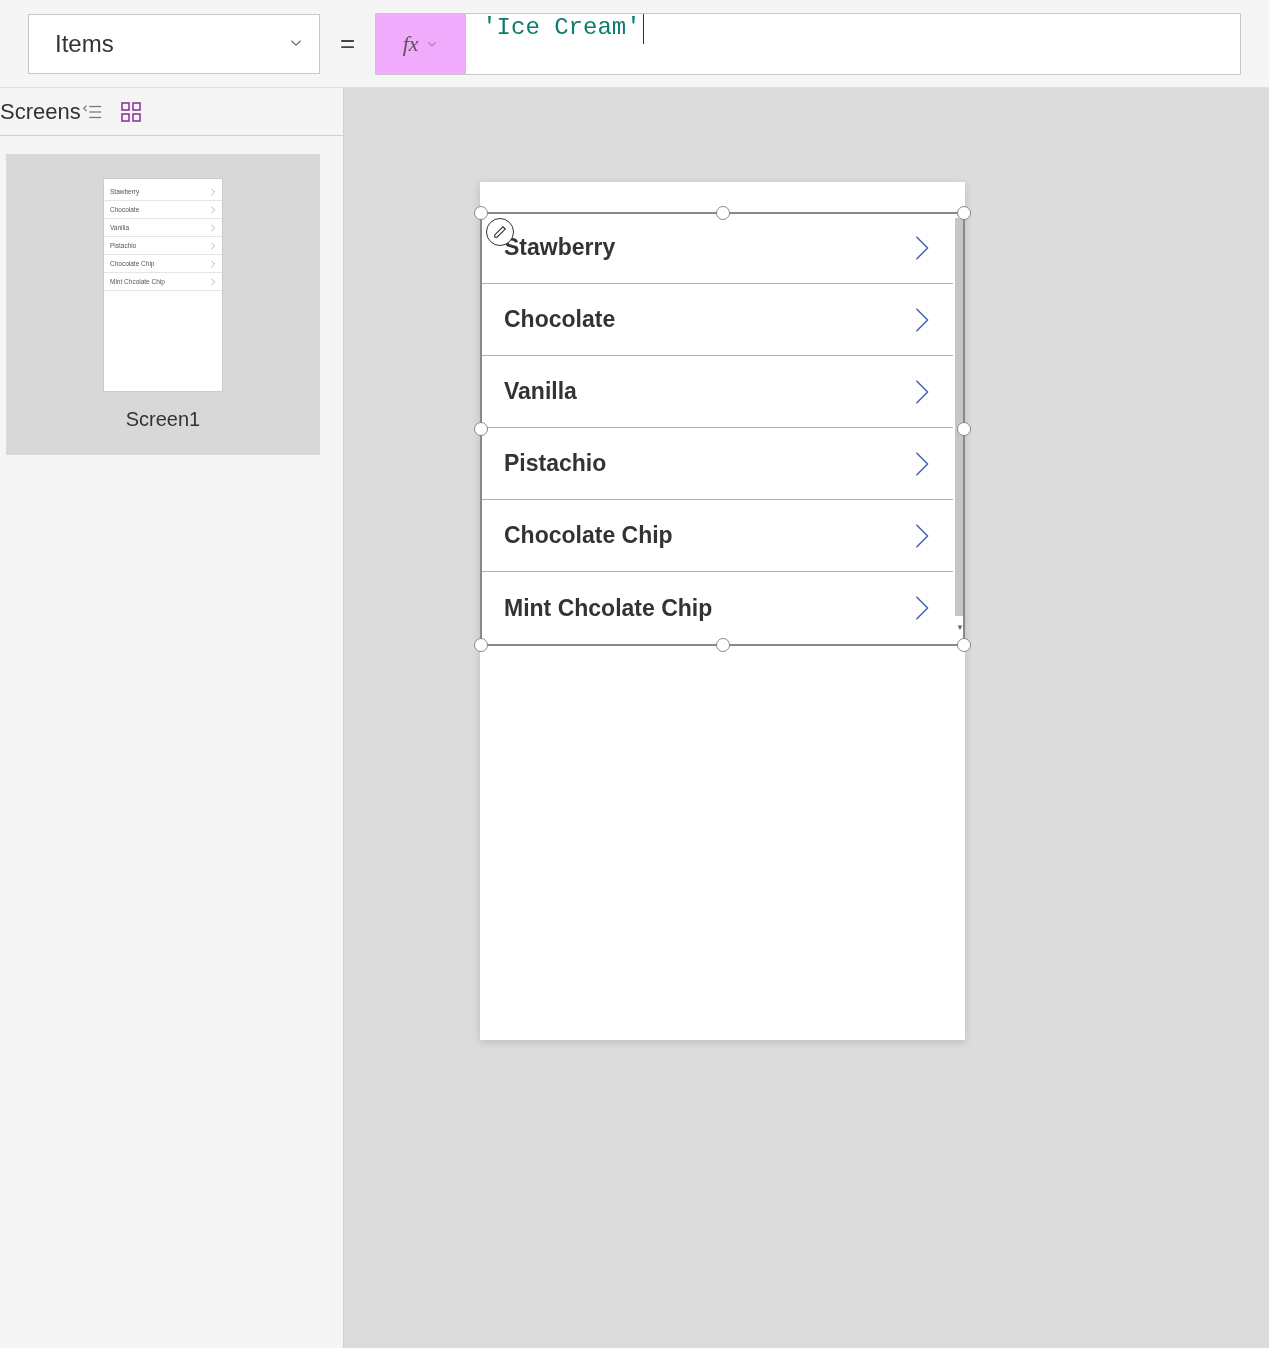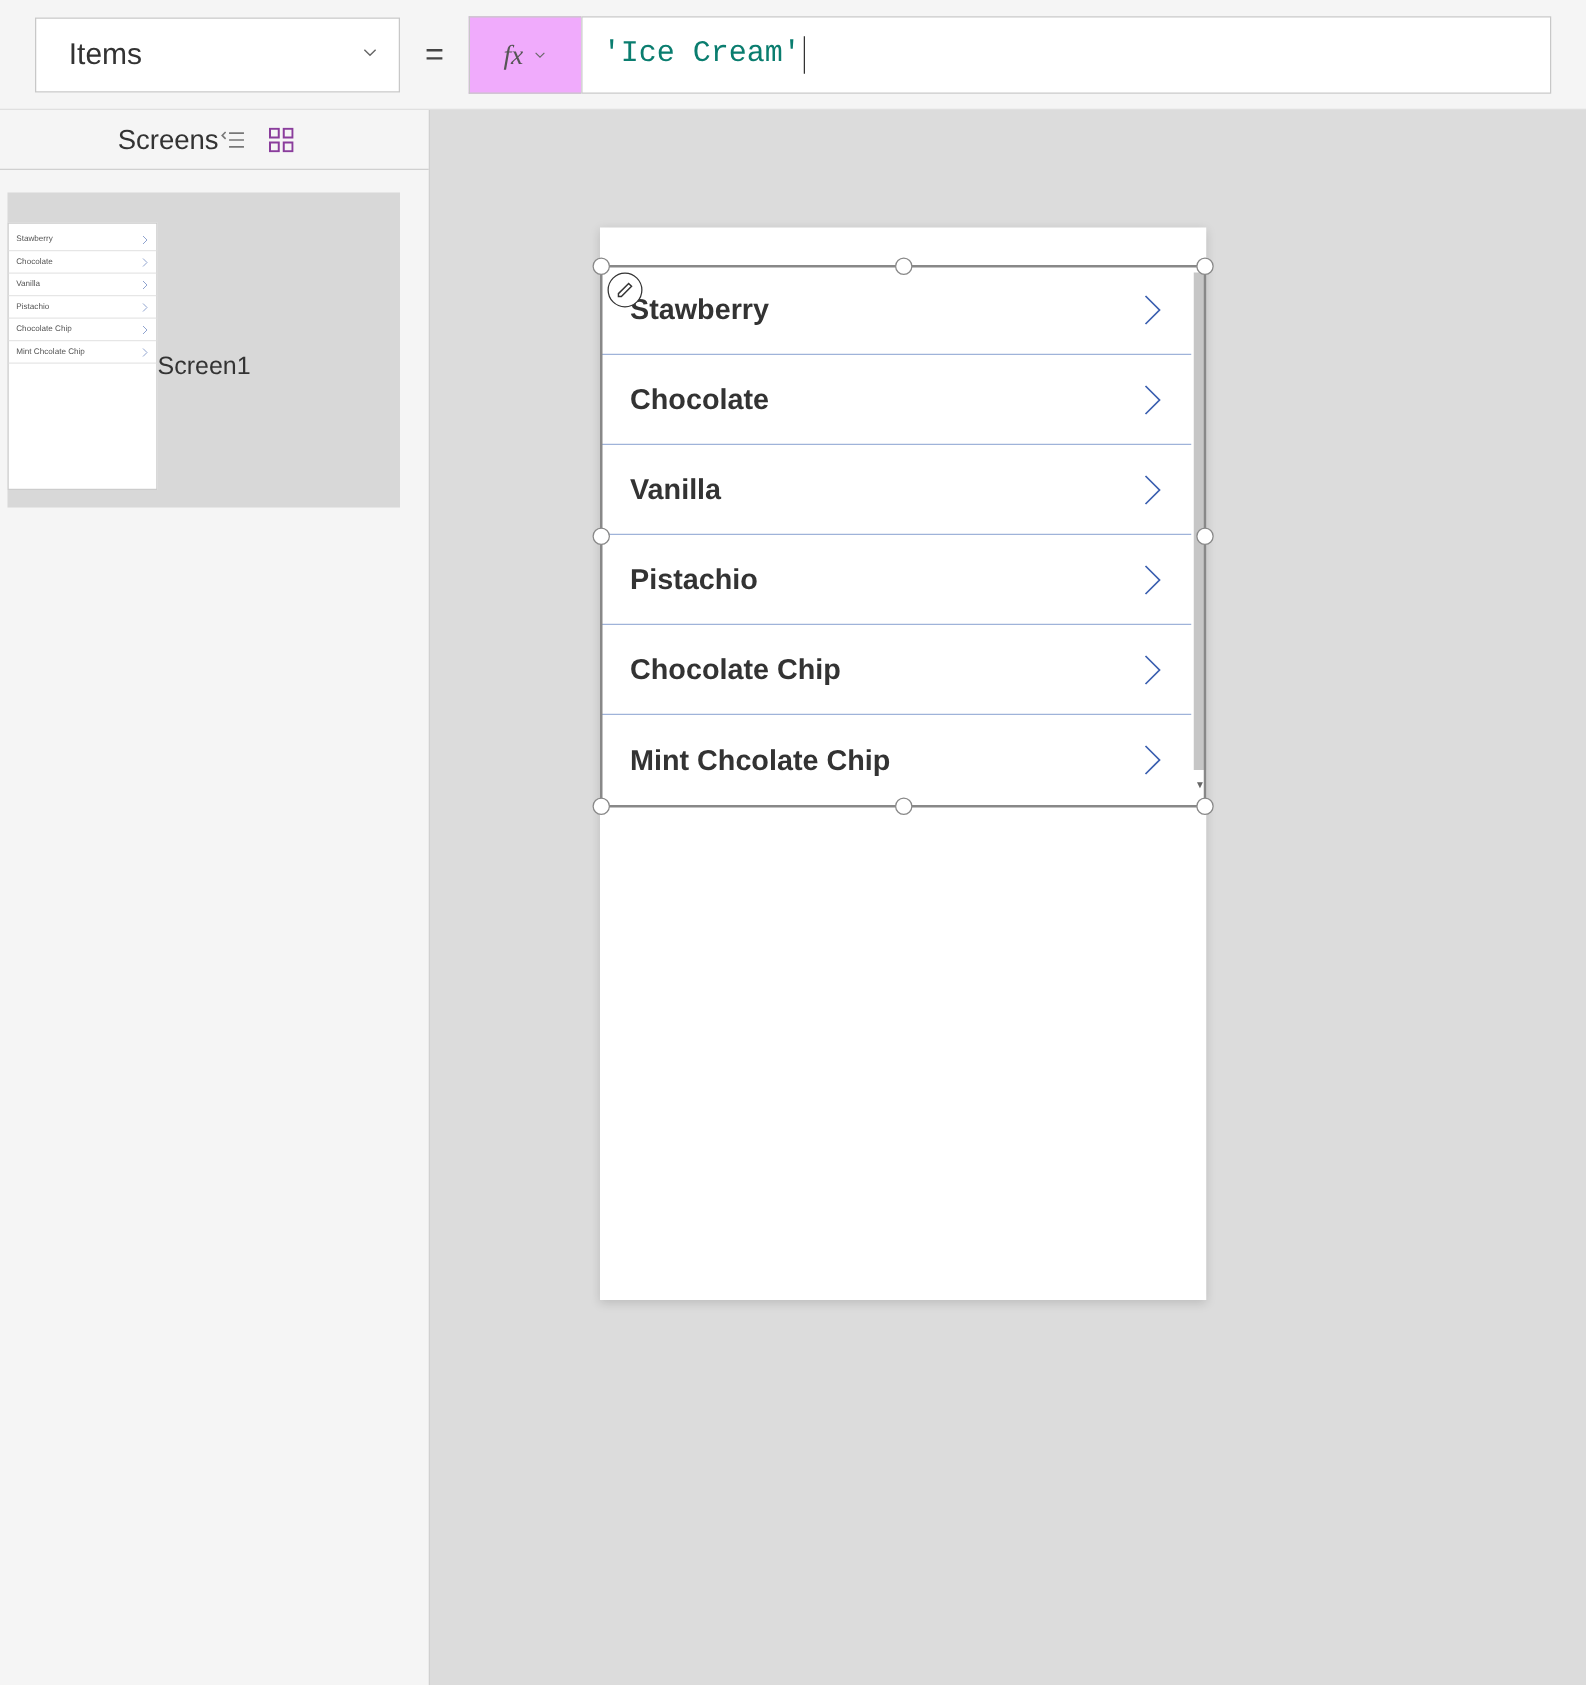--- a/index.html
+++ b/index.html
@@ -61,21 +61,20 @@
       font-style: italic;
       font-size: 22px;
       font-family: "Segoe UI", serif;
     }
     .formula-input {
       flex: 1;
       height: 62px;
       background: #fff;
       border: 1px solid #c8c8c8;
       display: flex;
-      align-items: center;
       padding: 0 16px;
       font-family: Consolas, "Courier New", monospace;
       font-size: 24px;
       color: #0a7d6f;
       position: relative;
     }
     .formula-input .cursor {
       display: inline-block;
       width: 1px;
       height: 30px;
@@ -95,43 +94,43 @@
     .left-panel {
       width: 344px;
       background: #f5f5f5;
       border-right: 1px solid #d0d0d0;
       display: flex;
       flex-direction: column;
     }
     .panel-header {
       display: flex;
       align-items: center;
-      justify-content: center;
+      justify-content: flex-start;
       padding: 10px 14px 10px 0;
       border-bottom: 1px solid #d0d0d0;
       height: 48px;
     }
     .panel-header .title {
       font-size: 22px;
       color: #333;
     }
     .panel-header .icons {
       display: flex;
       gap: 18px;
       align-items: center;
     }
     .panel-header .icons svg { display:block; }
 
     .thumb-card {
       margin: 18px 14px 0 6px;
       width: 314px;
       background: #d8d8d8;
-      padding: 24px 0 14px 0;
-      display: flex;
-      flex-direction: row;
+      padding: 24px 0 24px 0;
+      display: flex;
+      flex-direction: column;
       align-items: center;
     }
     .thumb-screen {
       width: 120px;
       height: 214px;
       background: #fff;
       border: 1px solid #ccc;
       padding: 4px 0;
     }
     .thumb-row {

